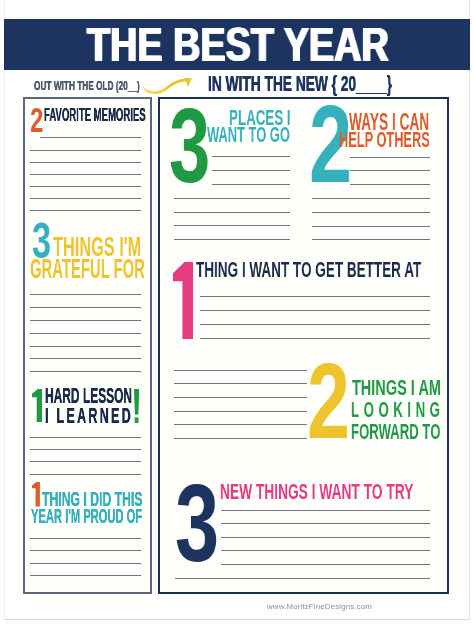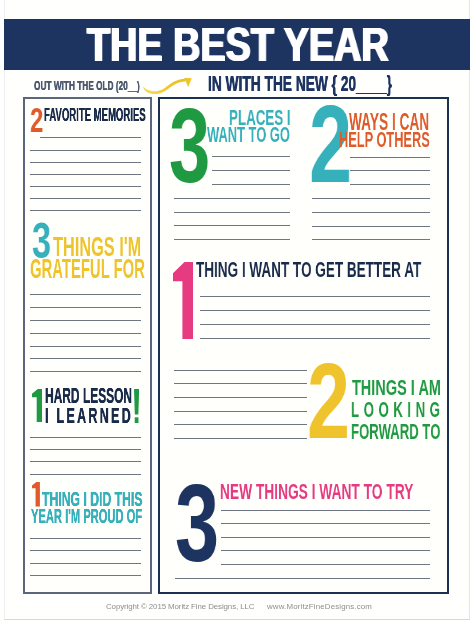--- a/index.html
+++ b/index.html
@@ -225,15 +225,14 @@
   <div class="rule" id="lg8_3"></div>
   <div class="rule" id="lg8_4"></div>
   <div class="rule" id="lg8_5"></div>
   <div class="rule" id="lg9a_0"></div>
   <div class="rule" id="lg9a_1"></div>
   <div class="rule" id="lg9a_2"></div>
   <div class="rule" id="lg9a_3"></div>
   <div class="rule" id="lg9a_4"></div>
   <div class="rule" id="lg9b_0"></div>
 
-  <div class="foot" id="foot1">Copyright © 2015 Moritz Fine Designs, LLC</div>
   <div class="foot" id="foot2">www.MoritzFineDesigns.com</div>
 </div>
 
 </body></html>

